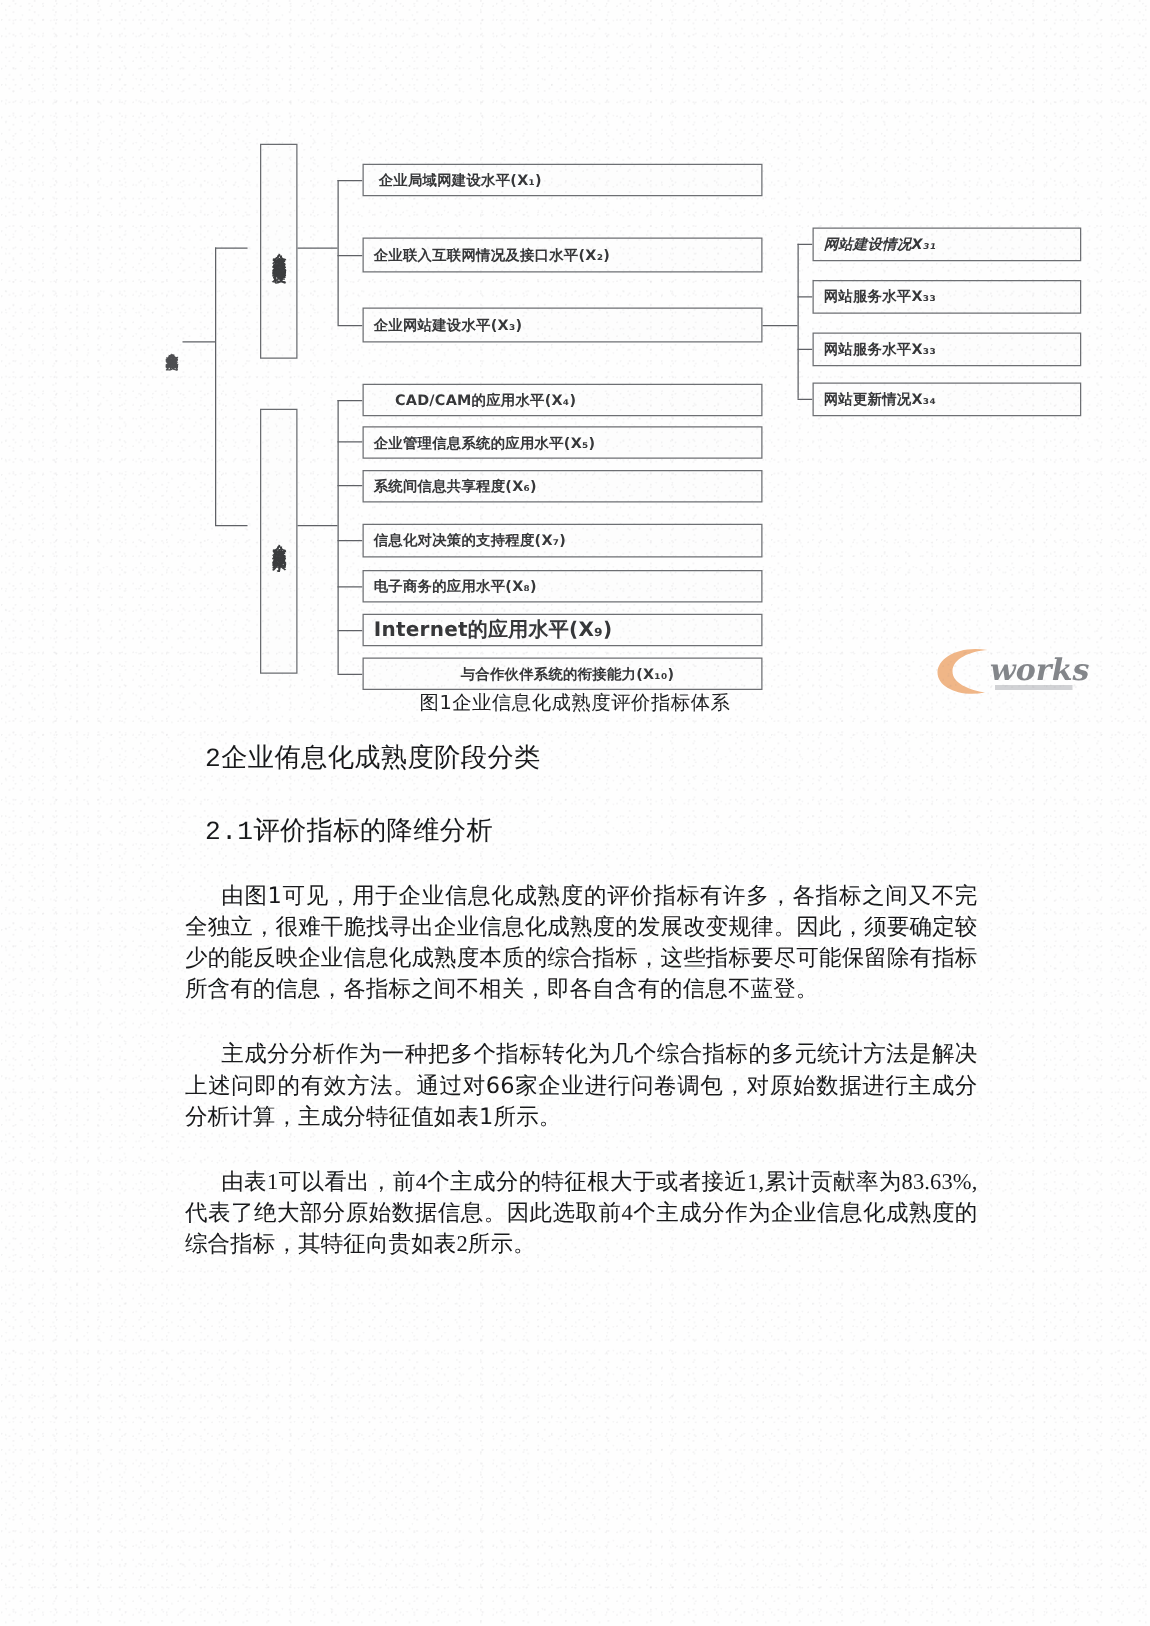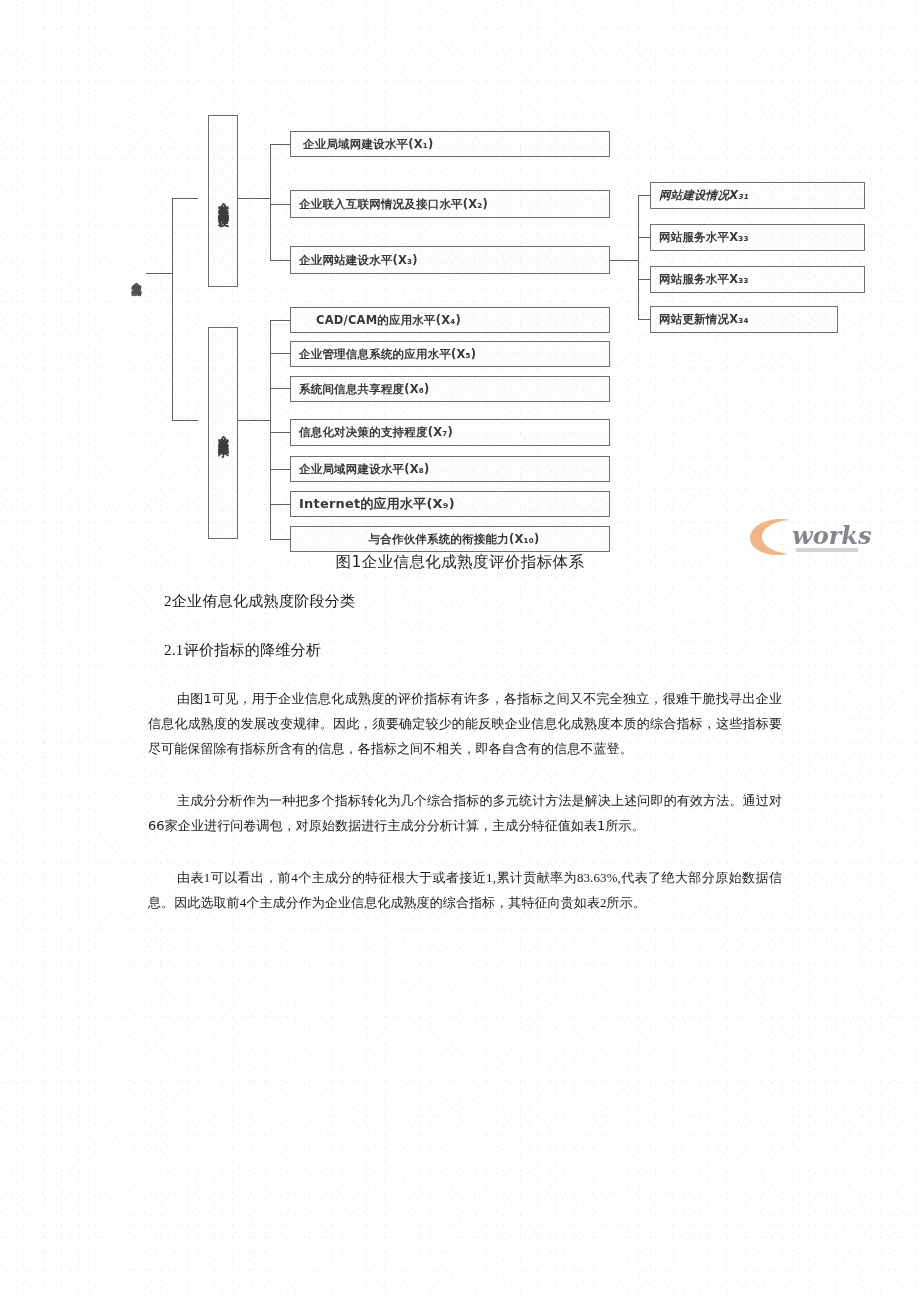--- a/index.html
+++ b/index.html
@@ -90,21 +90,21 @@
   .hbox .htxt{
     font-family:"DejaVu Sans","Liberation Sans",sans-serif;
     font-size:11.5px;
     font-weight:700;
     color:#2c2d2f;
     white-space:nowrap;
     letter-spacing:.2px;
     filter:blur(.2px);
     opacity:.95;
   }
-  .hbox.thin .htxt{font-size:13px;}
+  .hbox.thin .htxt{font-size:16px;}
 
   
   #eworks{
     position:absolute;
     left:744px;top:512px;
     width:148px;height:48px;
     opacity:.72;
   }
 
   
@@ -118,30 +118,30 @@
     letter-spacing:.4px;
   }
 
   
   #body-text{
     position:absolute;
     left:148px;top:592px;
     width:634px;
   }
   .heading{
-    font-family:Liberation Serif, serif;
-    font-size:15px;
+    font-family:Liberation Mono, monospace;
+    font-size:21px;
     color:#18191b;
     letter-spacing:.3px;
     margin:0 0 26px 16px;
   }
   .heading.h2{margin-bottom:30px;}
   .para{
     font-family:"DejaVu Sans","Liberation Sans",sans-serif;
-    font-size:13px;
+    font-size:18px;
     line-height:25px;
     color:#18191b;
     text-align:justify;
     text-justify:inter-ideograph;
     text-indent:29px;
     margin:0 0 27px 0;
     letter-spacing:.1px;
   }
   .para:last-child{margin-bottom:0;font-family:Liberation Serif, serif;}
 </style>
@@ -194,21 +194,21 @@
 
     <div class="hbox" style="left:650px;top:182px;width:215px;height:27px;font-style:italic;">
       <span class="htxt">网站建设情况X₃₁</span>
     </div>
     <div class="hbox" style="left:650px;top:224px;width:215px;height:27px;">
       <span class="htxt">网站服务水平X₃₃</span>
     </div>
     <div class="hbox" style="left:650px;top:266px;width:215px;height:27px;">
       <span class="htxt">网站服务水平X₃₃</span>
     </div>
-    <div class="hbox" style="left:650px;top:306px;width:188px;height:27px;">
+    <div class="hbox" style="left:650px;top:306px;width:215px;height:27px;">
       <span class="htxt">网站更新情况X₃₄</span>
     </div>
 
     <div class="ln lnh" style="left:238px;top:420px;width:32px;"></div>
     <div class="ln lnv" style="left:270px;top:320px;height:219px;"></div>
     <div class="ln lnh" style="left:270px;top:320px;width:20px;"></div>
     <div class="ln lnh" style="left:270px;top:353px;width:20px;"></div>
     <div class="ln lnh" style="left:270px;top:388px;width:20px;"></div>
     <div class="ln lnh" style="left:270px;top:432px;width:20px;"></div>
     <div class="ln lnh" style="left:270px;top:469px;width:20px;"></div>
@@ -221,21 +221,21 @@
     <div class="hbox" style="left:290px;top:341px;width:320px;height:26px;">
       <span class="htxt">企业管理信息系统的应用水平(X₅)</span>
     </div>
     <div class="hbox" style="left:290px;top:376px;width:320px;height:26px;">
       <span class="htxt">系统间信息共享程度(X₆)</span>
     </div>
     <div class="hbox" style="left:290px;top:419px;width:320px;height:27px;">
       <span class="htxt">信息化对决策的支持程度(X₇)</span>
     </div>
     <div class="hbox" style="left:290px;top:456px;width:320px;height:26px;">
-      <span class="htxt">企业局域网建设水平(X₈)</span>
+      <span class="htxt">电子商务的应用水平(X₈)</span>
     </div>
     <div class="hbox thin" style="left:290px;top:491px;width:320px;height:26px;">
       <span class="htxt">Internet的应用水平(X₉)</span>
     </div>
     <div class="hbox" style="left:290px;top:526px;width:320px;height:26px;justify-content:center;">
       <span class="htxt">与合作伙伴系统的衔接能力(X₁₀)</span>
     </div>
 
     <div id="eworks">
       <svg viewBox="0 0 148 48" width="148" height="48" aria-hidden="true">

